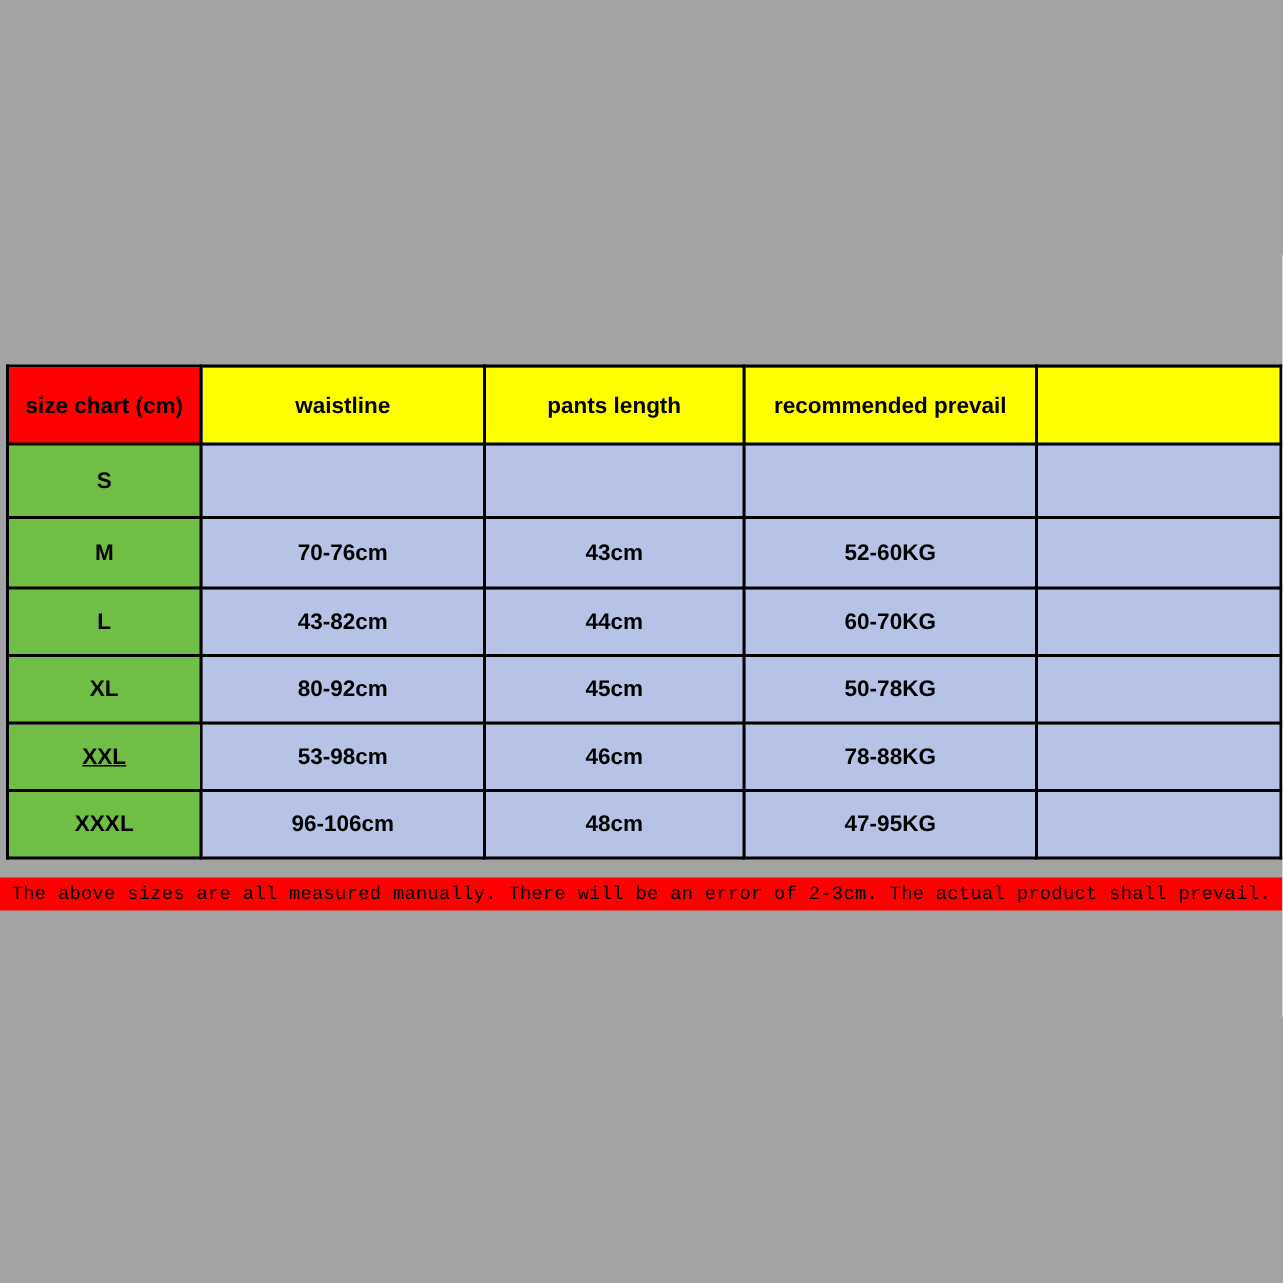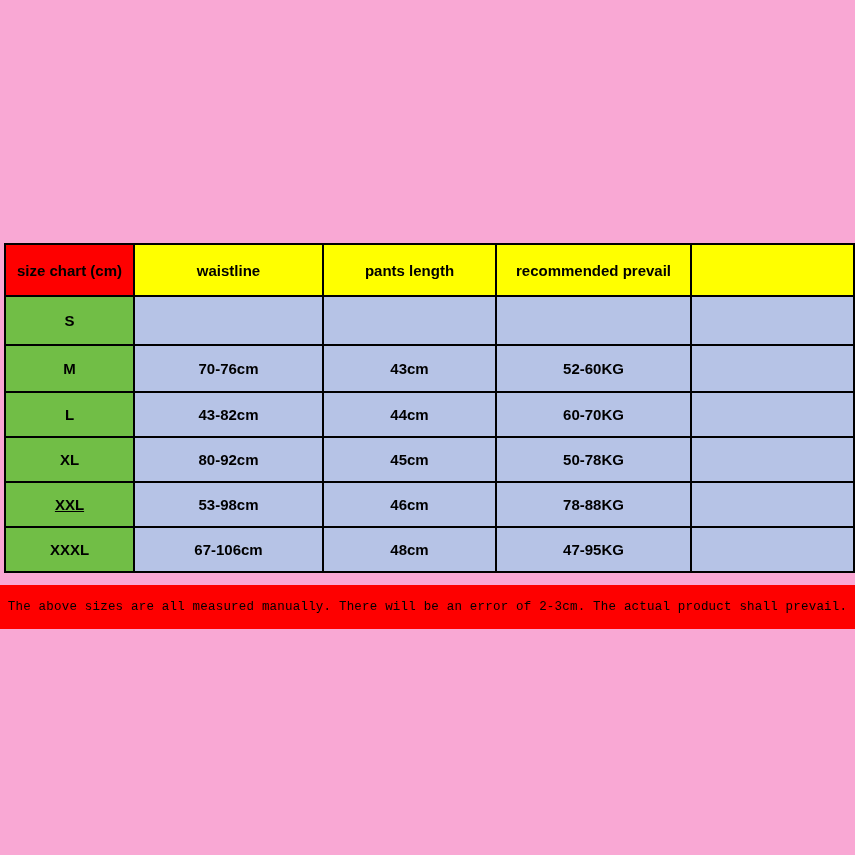--- a/index.html
+++ b/index.html
@@ -4,21 +4,21 @@
 <style>
   html, body {
     margin: 0;
     padding: 0;
     background: #ffffff;
   }
   .canvas {
     position: relative;
     width: 855px;
     height: 855px;
-    background: #f9a8d4;
+    background: #a3a3a3;
     overflow: hidden;
     font-family: "Liberation Sans", sans-serif;
   }
   table.size-table {
     position: absolute;
     top: 243px;
     left: 4px;
     width: 851px;
     border-collapse: collapse;
     table-layout: fixed;
@@ -55,21 +55,21 @@
     background: #71be46;
     border-top: 2px solid #000000;
     border-bottom: 2px solid #000000;
   }
 
   .footnote {
     position: absolute;
     top: 585px;
     left: 0;
     width: 855px;
-    height: 44px;
+    height: 22px;
     background: #fe0000;
     display: flex;
     align-items: center;
     justify-content: center;
   }
   .footnote span {
     font-family: "Liberation Mono", monospace;
     font-size: 12.5px;
     color: #000000;
     letter-spacing: 0.2px;
@@ -133,21 +133,21 @@
       <tr class="r-xxl">
         <td class="c-green bleed">XXL</td>
         <td class="c-blue">53-98cm</td>
         <td class="c-blue">46cm</td>
         <td class="c-blue">78-88KG</td>
         <td class="c-blue"></td>
       </tr>
 
       <tr class="r-xxxl">
         <td class="c-green">XXXL</td>
-        <td class="c-blue">67-106cm</td>
+        <td class="c-blue">96-106cm</td>
         <td class="c-blue">48cm</td>
         <td class="c-blue">47-95KG</td>
         <td class="c-blue"></td>
       </tr>
     </tbody>
   </table>
 
   <div class="footnote">
     <span>The above sizes are all measured manually. There will be an error of 2-3cm. The actual product shall prevail.</span>
   </div>

